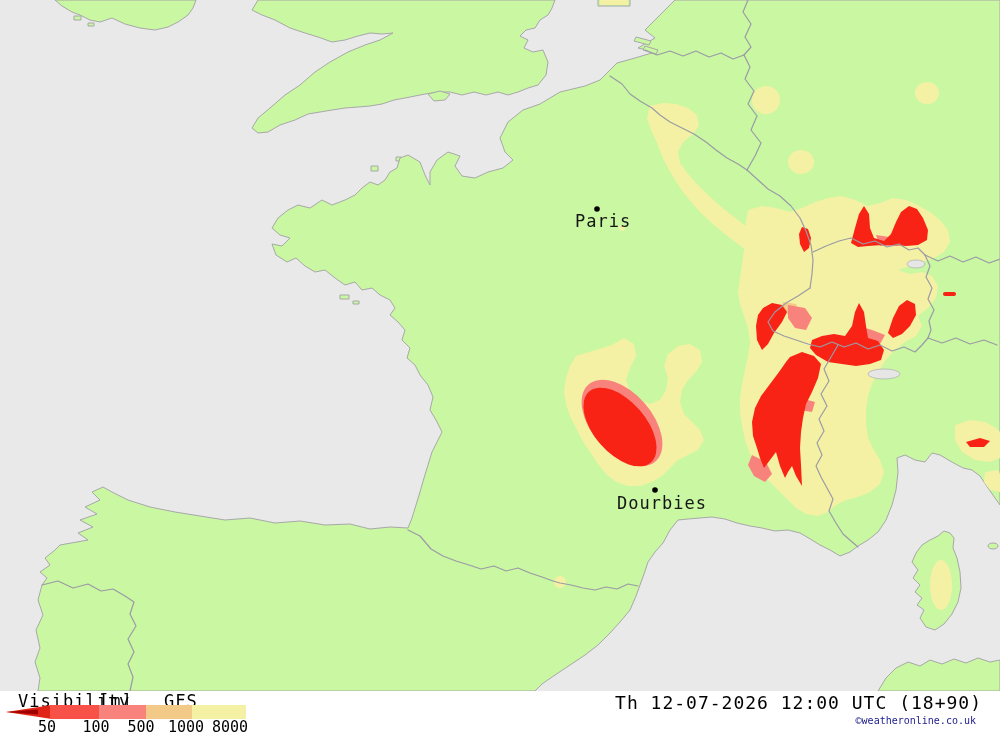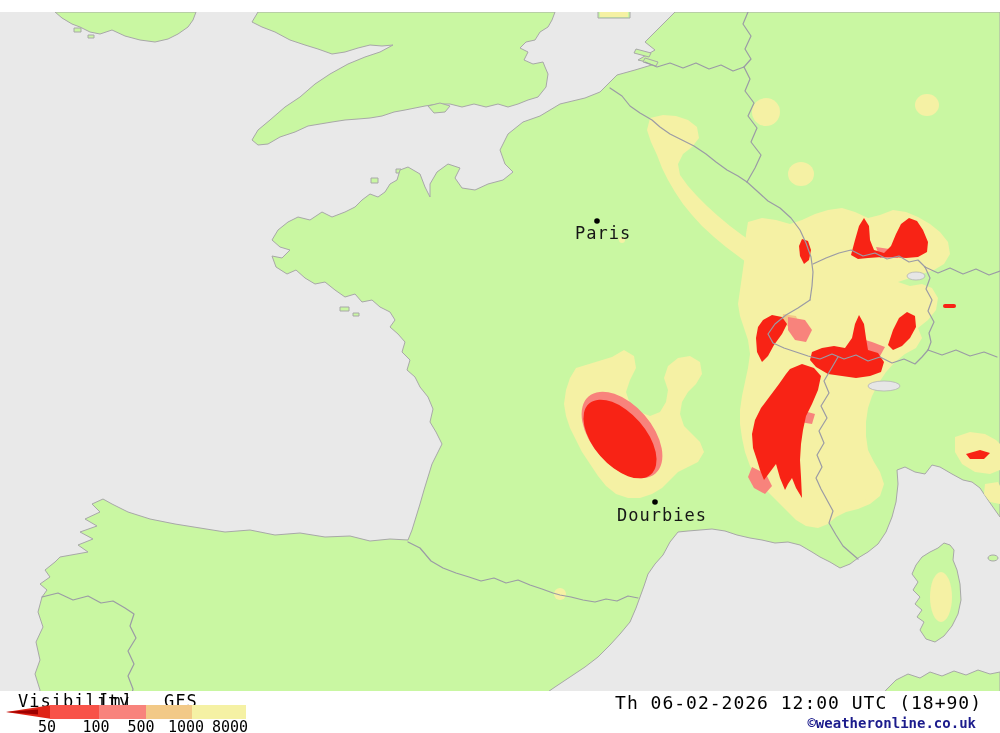--- a/index.html
+++ b/index.html
@@ -1,28 +1,28 @@
 <!DOCTYPE html>
 <html><head>
 <meta charset="utf-8">
 <style>
   html,body{margin:0;padding:0;background:#fff;}
   .stage{position:relative;width:1000px;height:733px;overflow:hidden;background:#fff;
          font-family:"DejaVu Sans Mono","Liberation Mono",monospace;}
-  .map-wrap{position:absolute;left:0;top:12px;width:984px;height:691px;}
+  .map-wrap{position:absolute;left:0;top:0;width:984px;height:691px;}
   .map-wrap svg{display:block;}
   .city-label{font-family:"DejaVu Sans Mono","Liberation Mono",monospace;font-size:17px;fill:#161616;letter-spacing:1px;}
   .legend{position:absolute;left:0;top:691px;width:1000px;height:42px;background:#ffffff;}
   .legend-title{position:absolute;top:0px;font-size:17px;color:#000;letter-spacing:1px;white-space:pre;}
   .lt-name{left:2px;margin-left:16px;} .lt-unit{left:99px;} .lt-model{left:164px;}
   .colorbar{position:absolute;left:6px;top:13px;}
   .tick{position:absolute;top:27px;transform:translateX(-50%);font-size:15px;color:#000;letter-spacing:0px;}
   .t0{left:47px;} .t1{left:96px;} .t2{left:141px;} .t3{left:186px;} .t4{left:230px;}
   .timestamp{position:absolute;top:1px;right:18px;font-size:18px;color:#000;letter-spacing:1px;white-space:pre;}
-  .copyright{position:absolute;top:24px;right:24px;font-size:14px;color:#1b1b8c;letter-spacing:0px;text-decoration:none;font-weight:bold;}
+  .copyright{position:absolute;top:24px;right:24px;font-size:10px;color:#1b1b8c;letter-spacing:0px;text-decoration:none;}
 </style>
 </head>
 <body>
 
 <div class="stage">
 
   <div class="map-wrap">
     <svg width="1000" height="691" viewBox="0 0 1000 691" xmlns="http://www.w3.org/2000/svg">
 
       <rect x="0" y="0" width="1000" height="691" fill="#e9e9e9"></rect>
@@ -150,17 +150,17 @@
       <rect x="140" y="1" width="46" height="14" fill="#f2c987"></rect>
       <rect x="186" y="1" width="54" height="14" fill="#f5f1a4"></rect>
     </svg>
 
     <span class="tick t0">50</span>
     <span class="tick t1">100</span>
     <span class="tick t2">500</span>
     <span class="tick t3">1000</span>
     <span class="tick t4">8000</span>
 
-    <span class="timestamp">Th 06-02-2026 12:00 UTC (18+90)</span>
+    <span class="timestamp">Th 12-07-2026 12:00 UTC (18+90)</span>
     <span class="copyright">©weatheronline.co.uk</span>
   </div>
 
 </div>
 
 </body></html>

